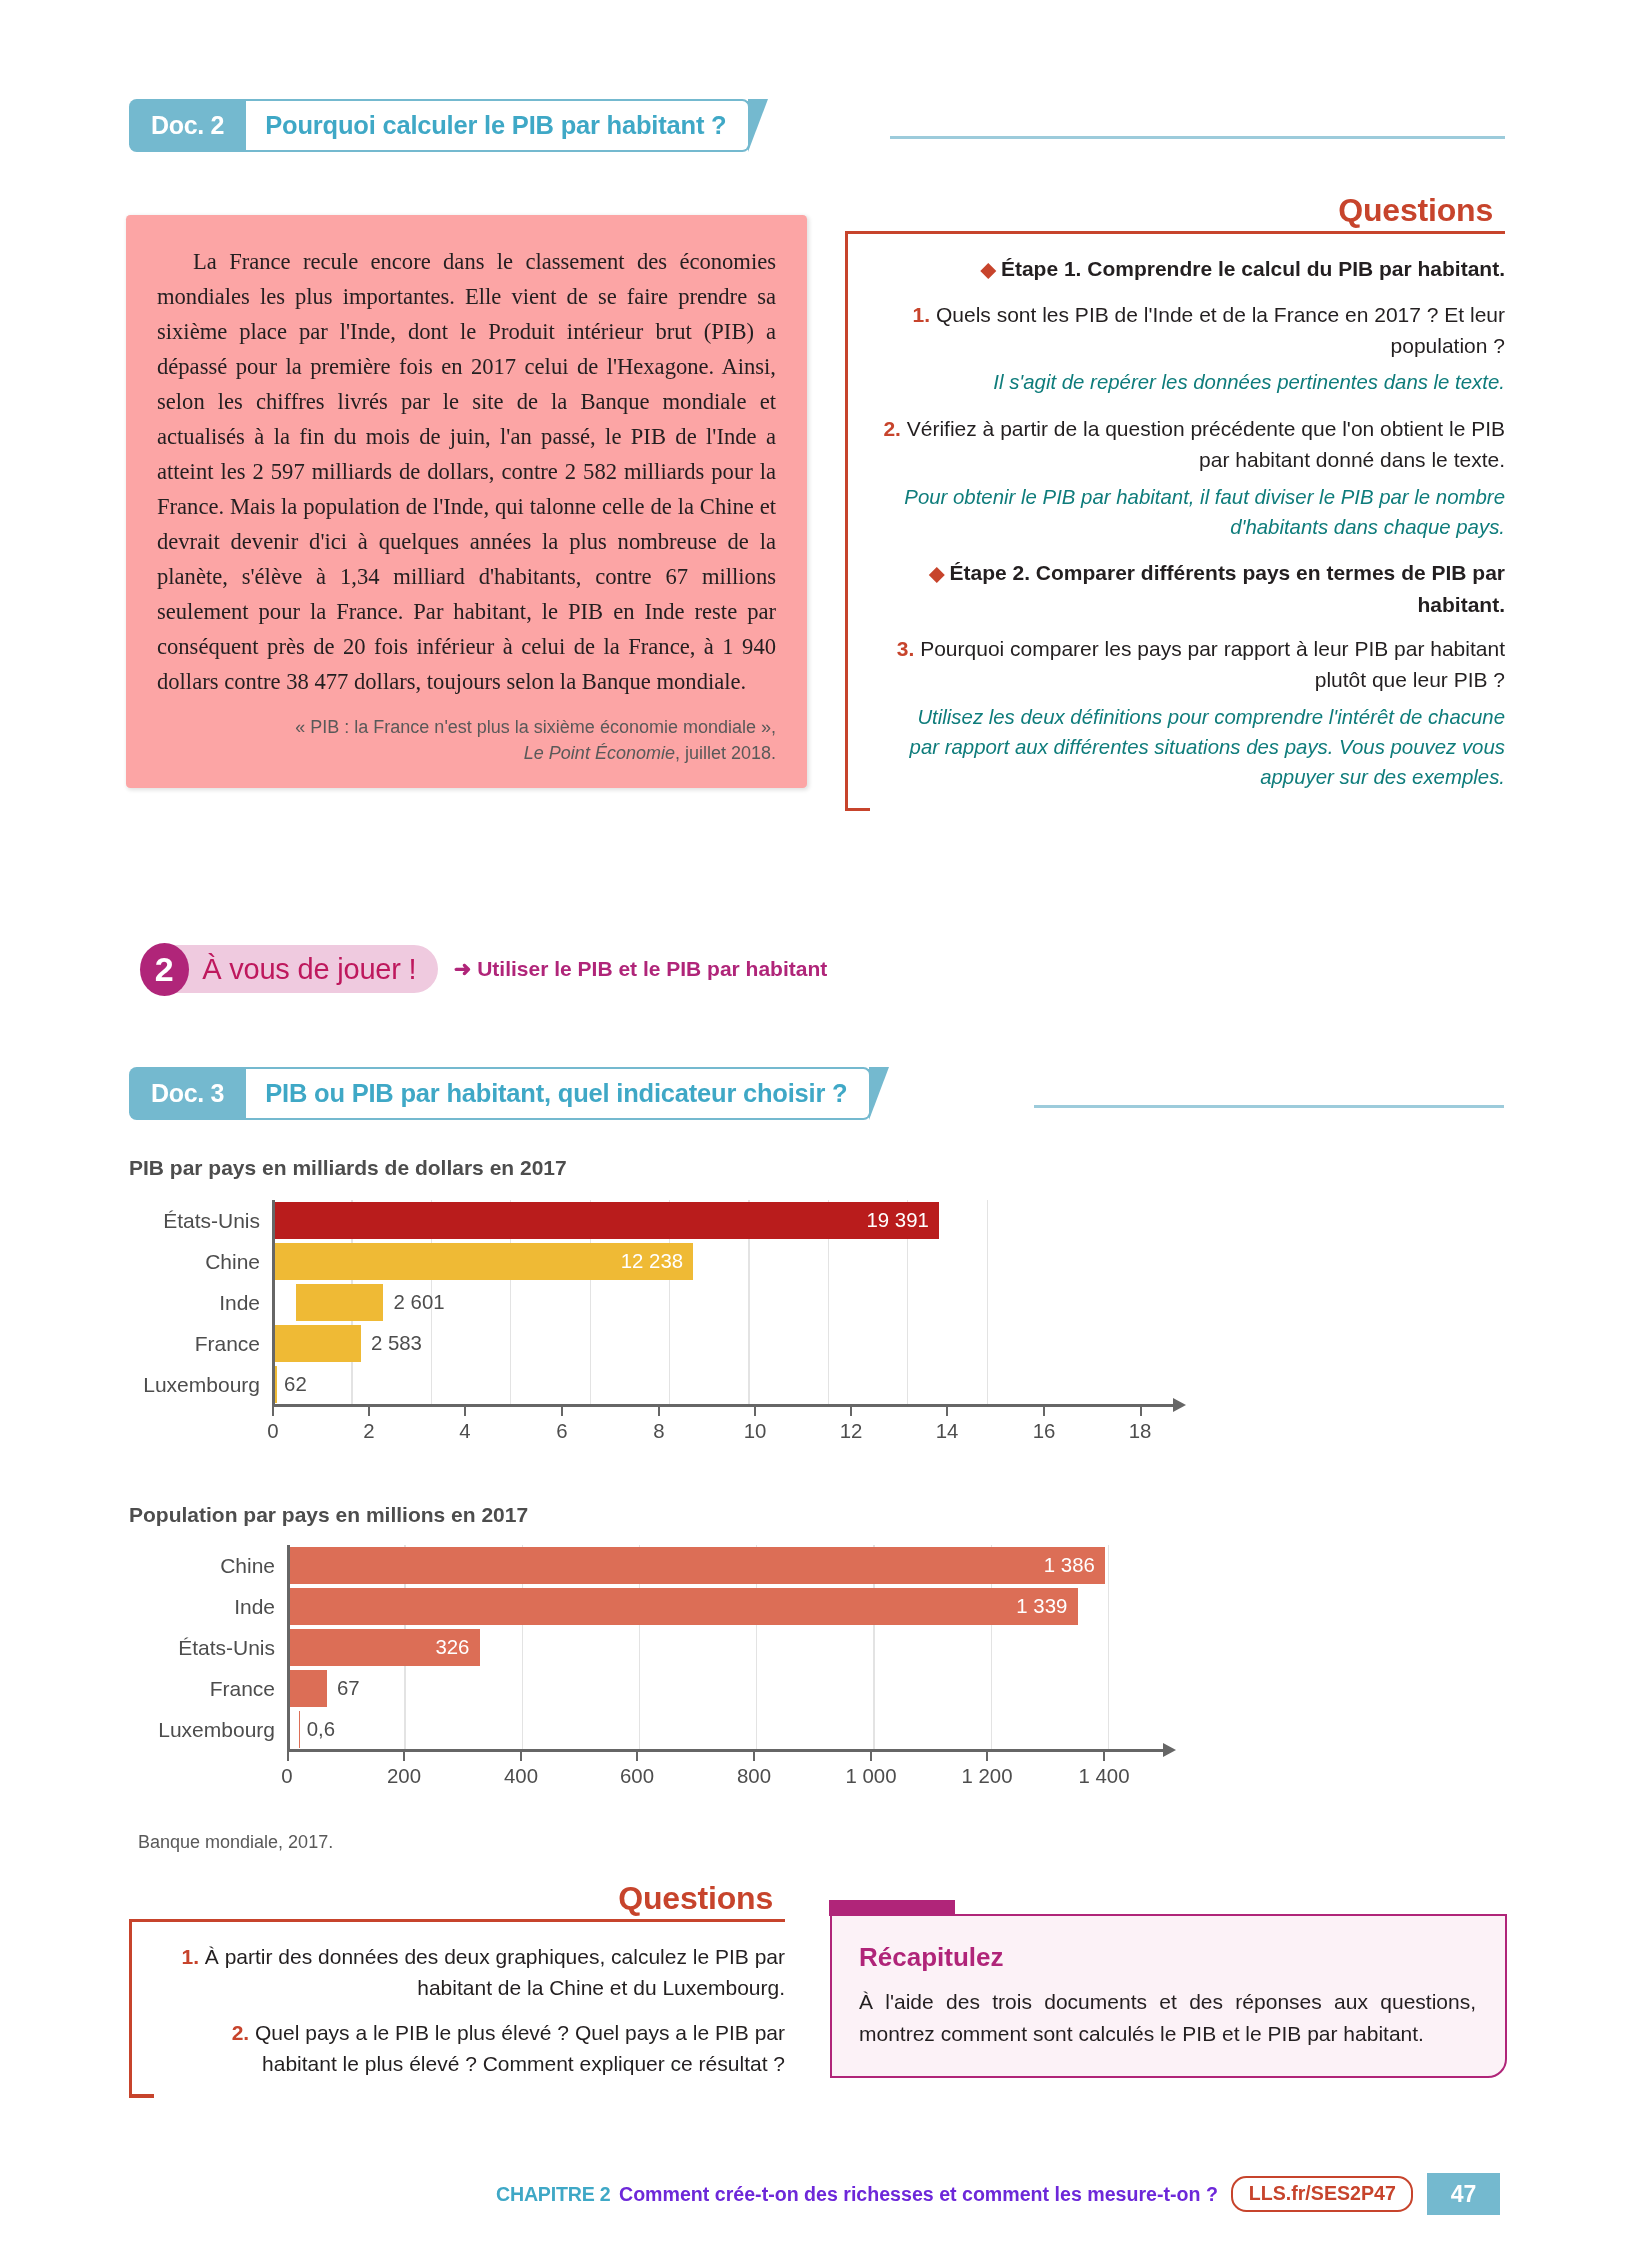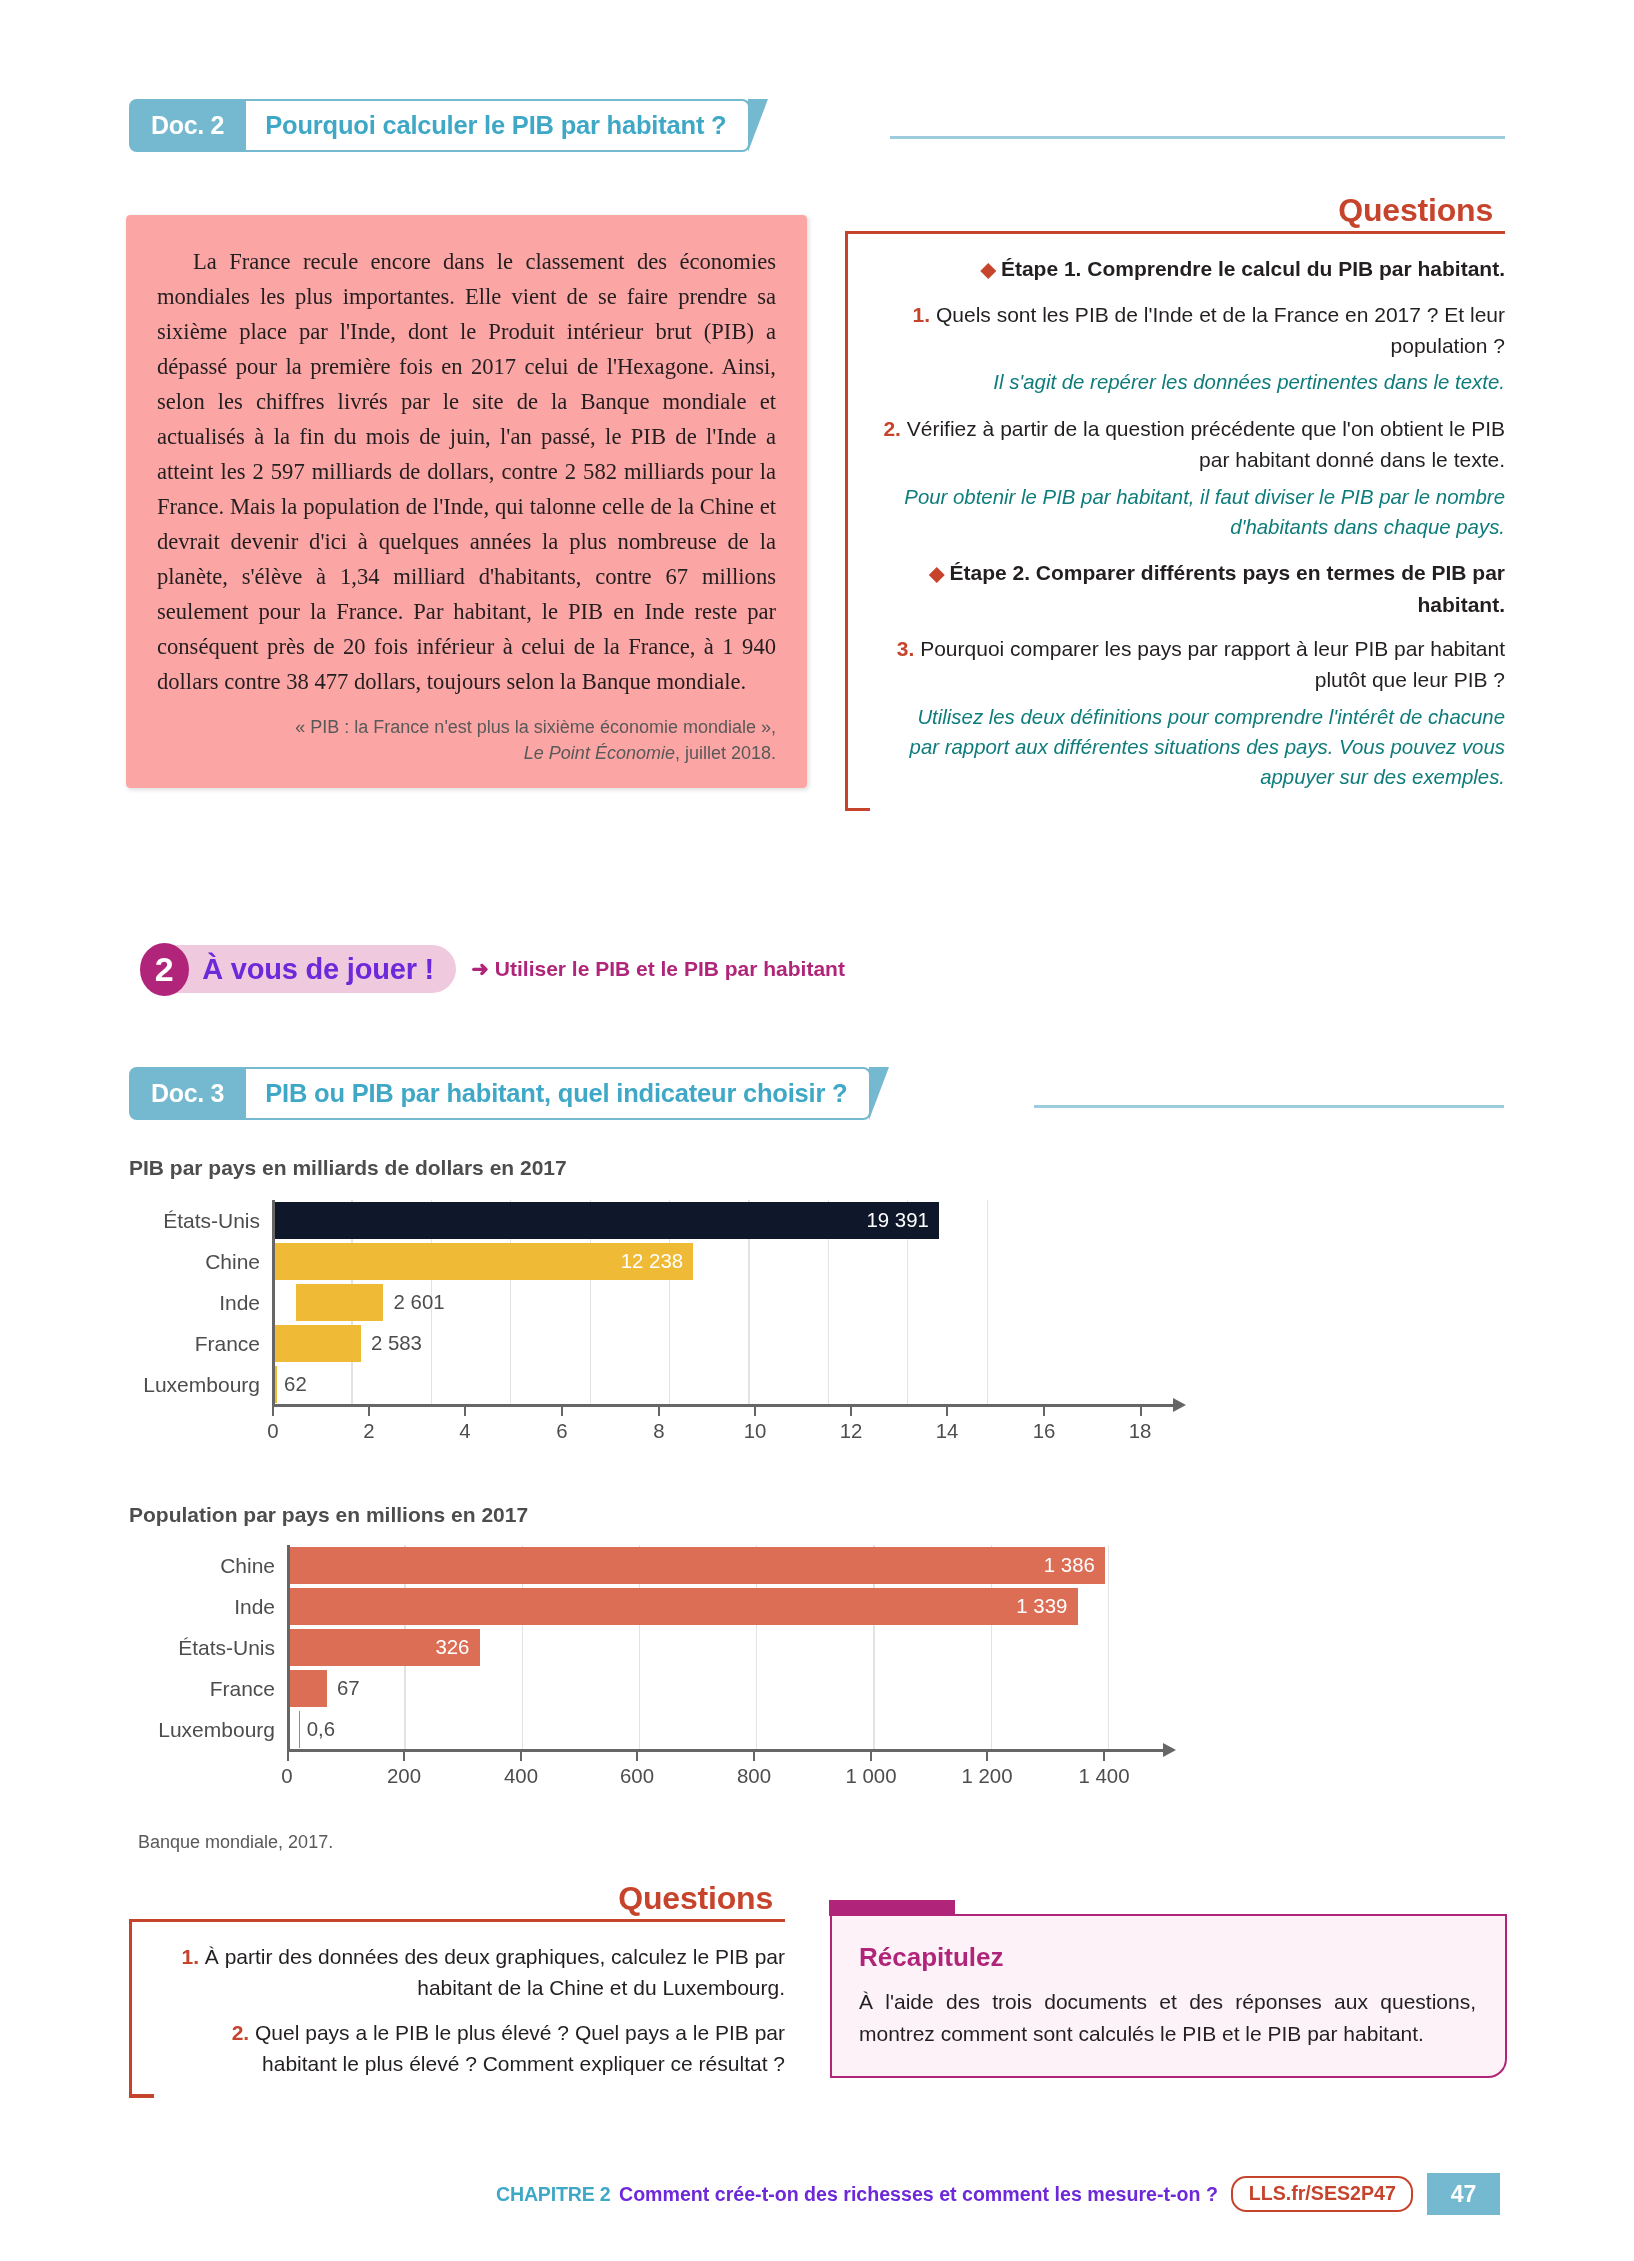--- a/index.html
+++ b/index.html
@@ -168,23 +168,23 @@
     background: #B02579;
     color: #ffffff;
     font-size: 34px;
     font-weight: bold;
     display: flex;
     align-items: center;
     justify-content: center;
     margin-left: -3.4px;
   }
   .avj-label {
-    color: #6d28d9;
+    color: #be185d;
     font-size: 29px;
-    font-weight: bold;
+    font-weight: normal;
     margin-left: 13.6px;
     letter-spacing: -0.2px;
   }
   .avj-sub {
     color: #B02579;
     font-size: 21px;
     font-weight: bold;
     margin-left: 15.3px;
   }
 
@@ -428,21 +428,21 @@
       <div class="gridline" style="left:50%;"></div>
       <div class="gridline" style="left:60%;"></div>
       <div class="gridline" style="left:70%;"></div>
       <div class="gridline" style="left:80%;"></div>
       <div class="gridline" style="left:90%;"></div>
     </div>
 
     <div class="chart-row" style="height:41px; margin-left:-143px;">
       <div class="cat" style="width:143px;">États-Unis</div>
       <div class="plot" style="width:964px;">
-        <div class="bar" style="width:69.2%; background:#0f172a;">
+        <div class="bar" style="width:69.2%; background:#b91c1c;">
           <span class="val-in">19 391</span>
         </div>
       </div>
     </div>
 
     <div class="chart-row" style="height:41px; margin-left:-143px;">
       <div class="cat" style="width:143px;">Chine</div>
       <div class="plot" style="width:964px;">
         <div class="bar" style="width:43.7%; background:#EFBA35;">
           <span class="val-in">12 238</span>

